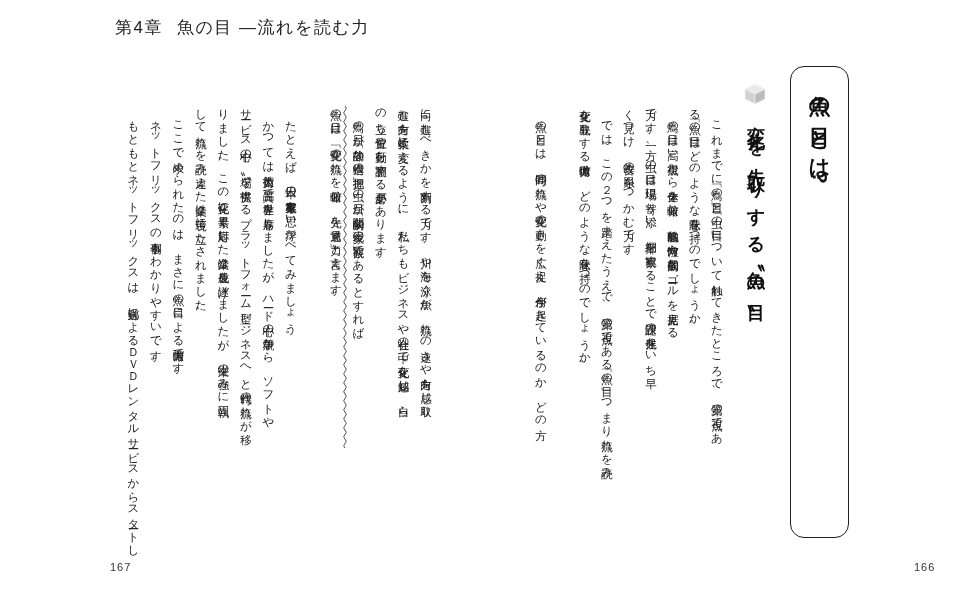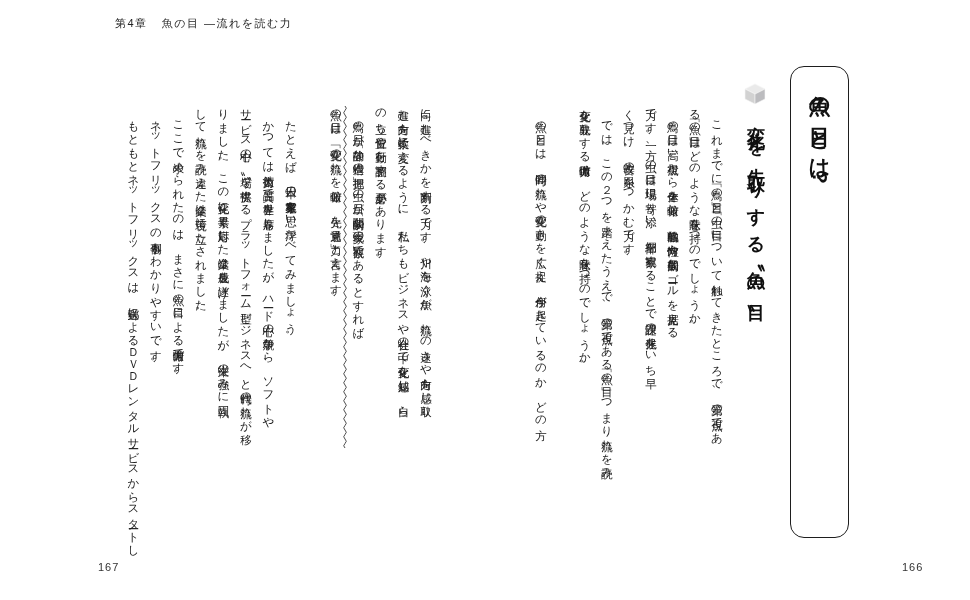--- a/index.html
+++ b/index.html
@@ -7,28 +7,29 @@
     width:970px;height:600px;position:relative;overflow:hidden;
     background:#ffffff;
     font-family:"Liberation Serif","DejaVu Serif",serif;
     color:#1c1c1c;
   }
   .gothic{font-family:"Liberation Sans","DejaVu Sans",sans-serif;}
 
   
   .running-head{
     position:absolute;left:115px;top:16px;
-    font-size:11px;letter-spacing:1.5px;color:#222;white-space:nowrap;
+    font-size:17px;letter-spacing:1.5px;color:#222;white-space:nowrap;
   }
   .running-head .chap{margin-right:14px;}
 
   
   .pagenum{
     position:absolute;top:561px;font-size:11px;letter-spacing:1px;color:#333;
     font-family:"Liberation Sans","DejaVu Sans",sans-serif;
+    margin-left:12px;
   }
   .pagenum.pn-left{left:98px;}
   .pagenum.pn-right{left:902px;}
 
   
   .title-box{
     position:absolute;left:790px;top:66px;width:57px;height:470px;
     border:1.5px solid #1e1e1e;border-radius:14px;background:#fff;
   }
   .title-v{

